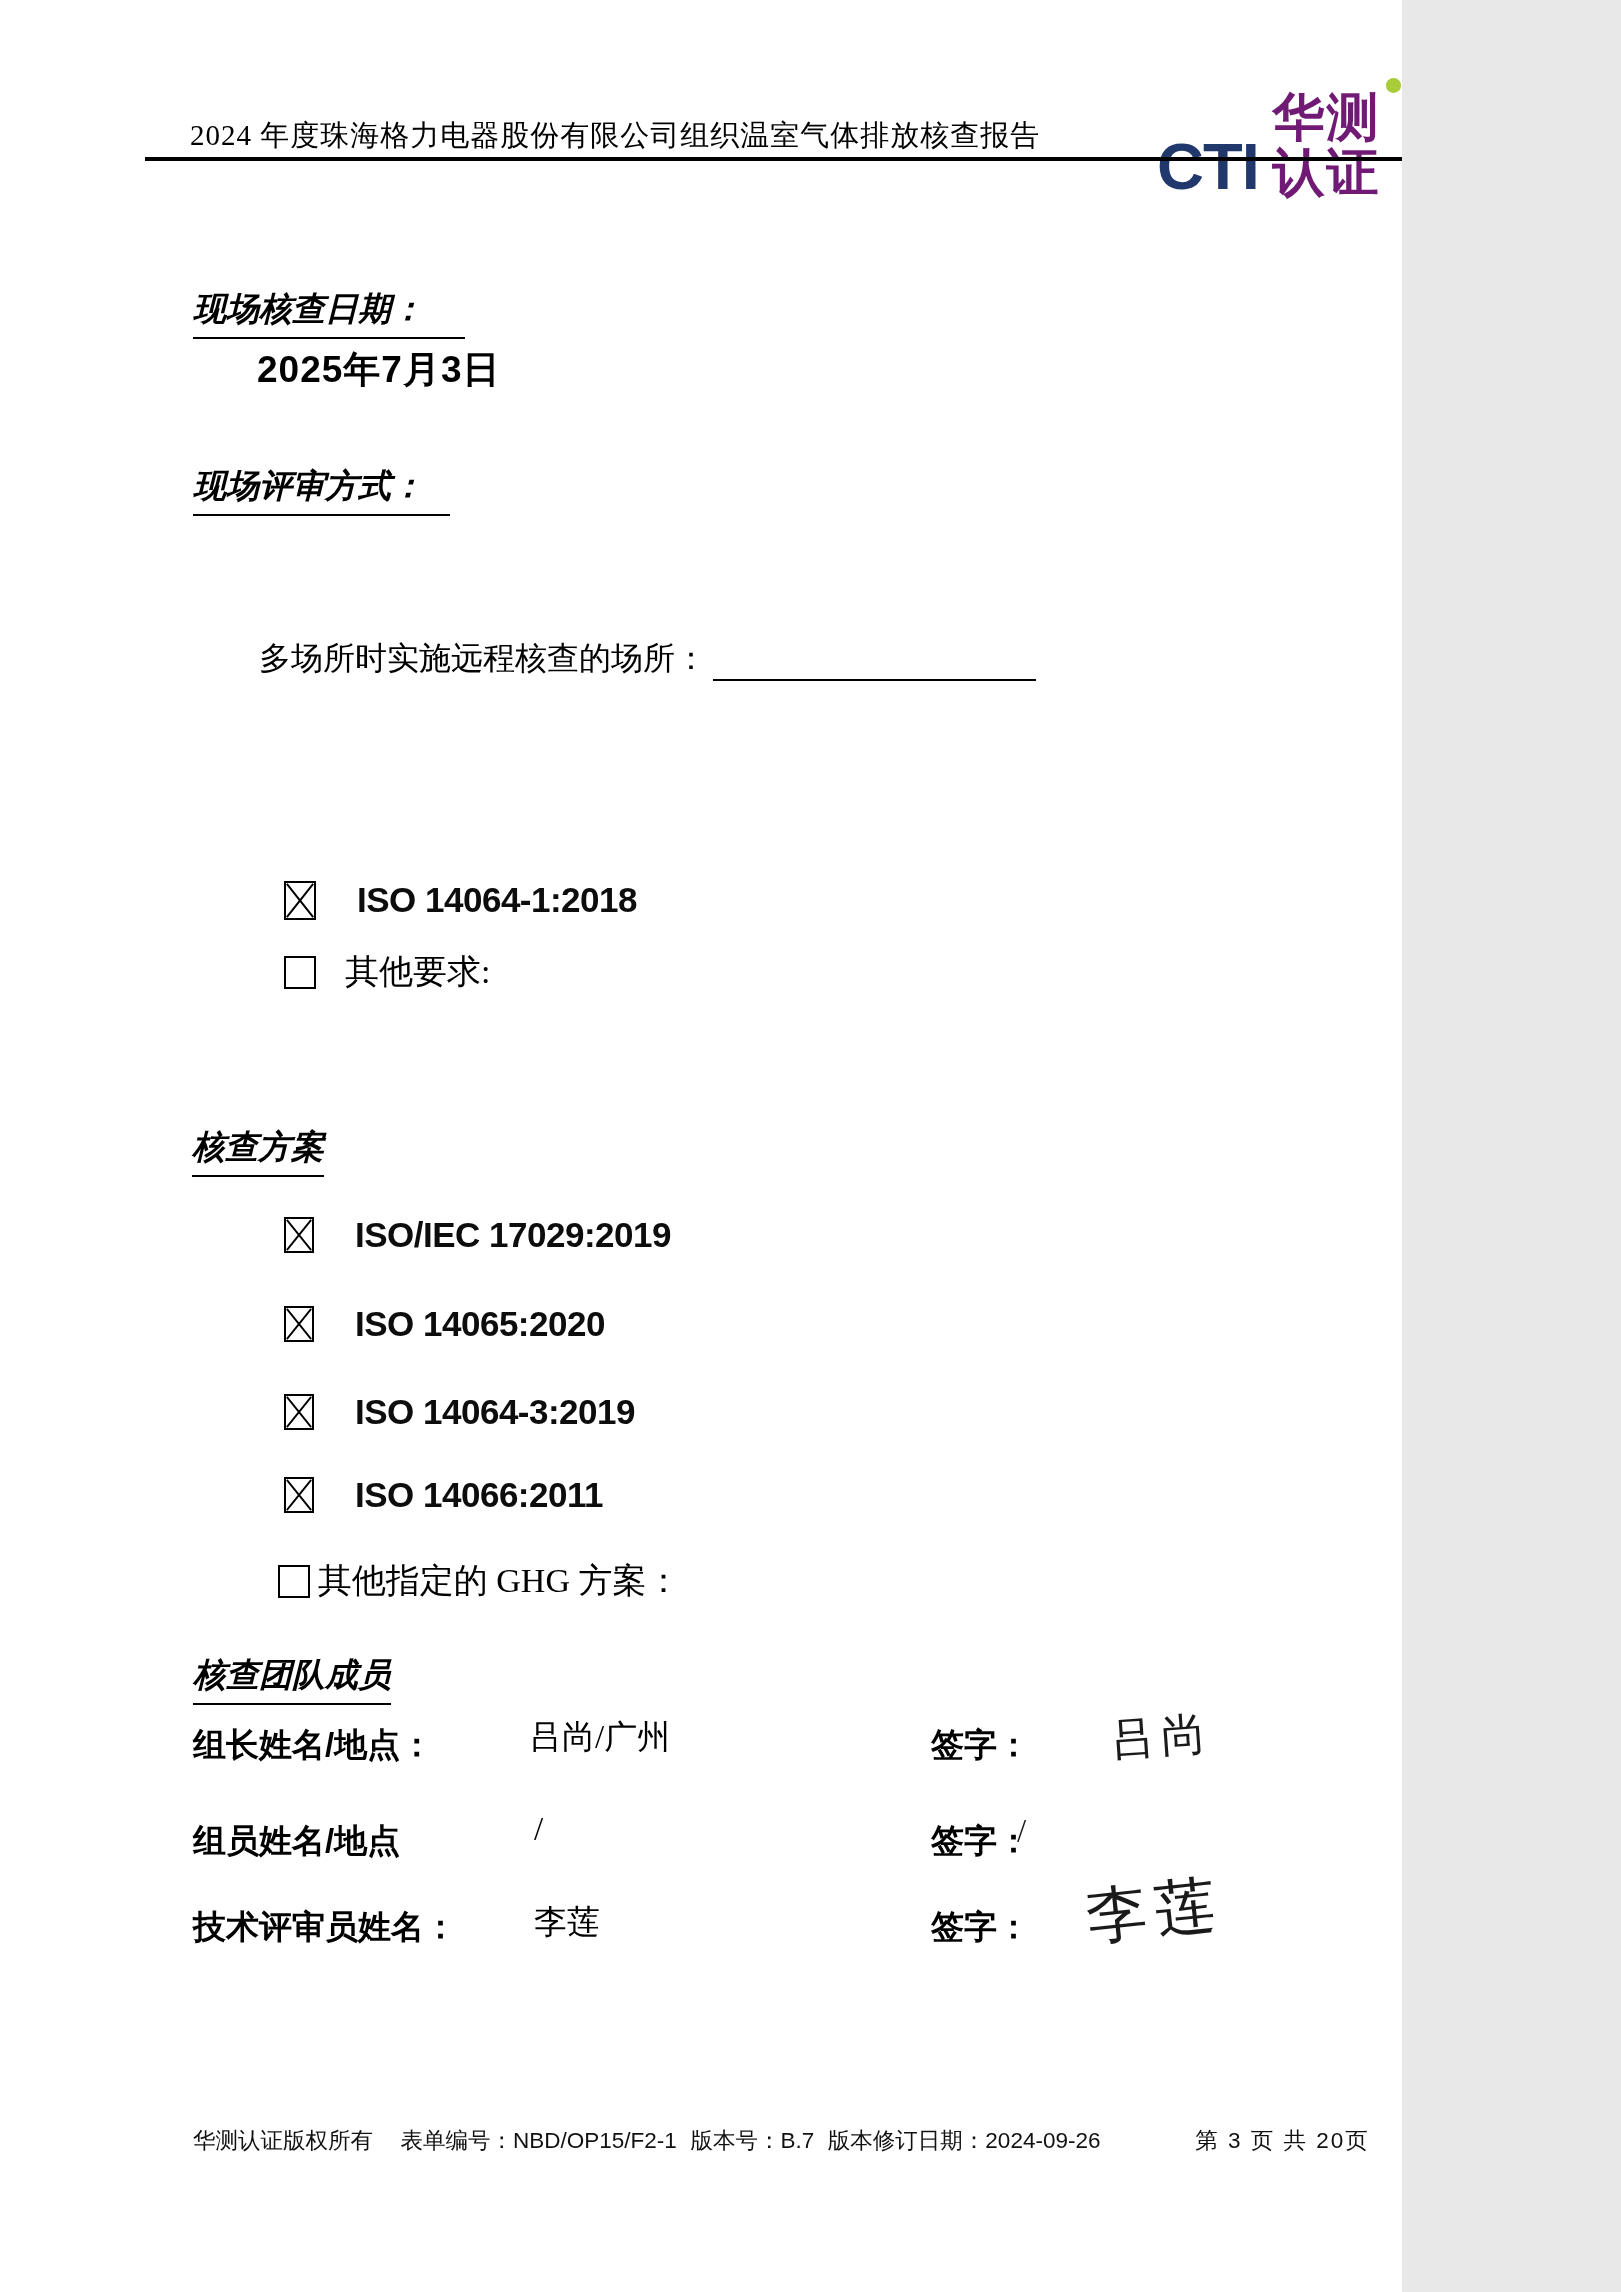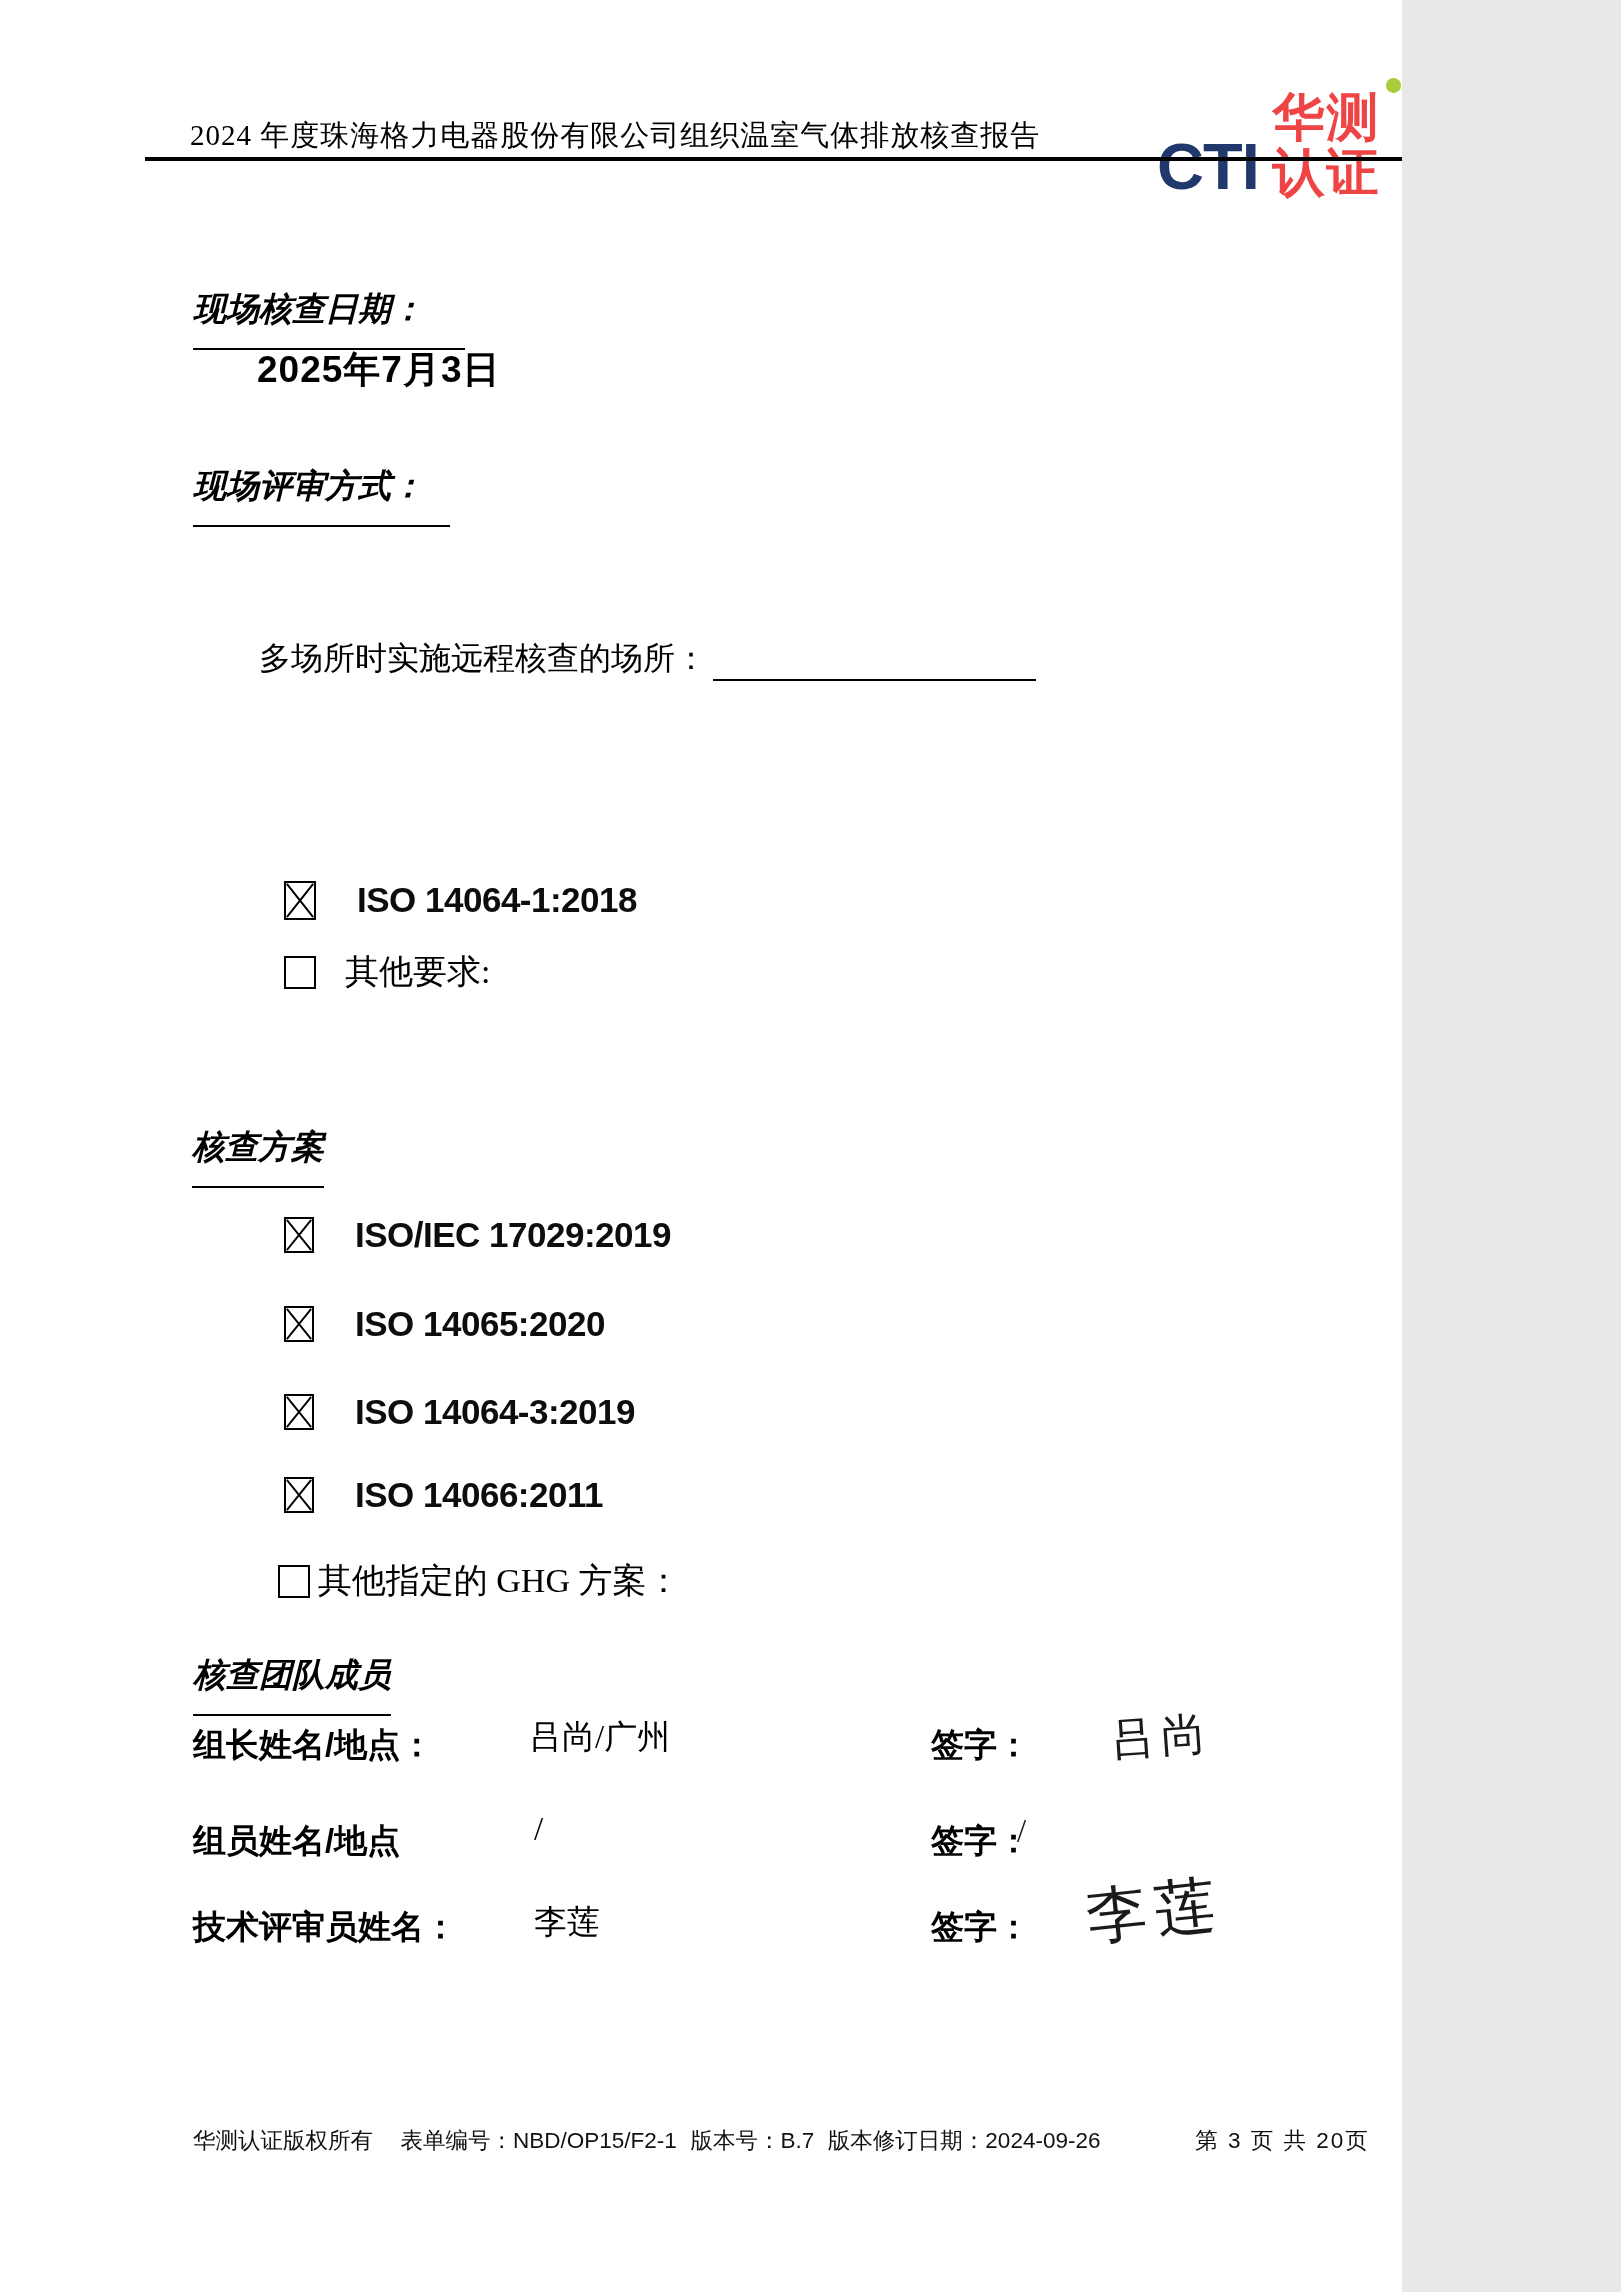--- a/index.html
+++ b/index.html
@@ -37,21 +37,21 @@
   .logo-cn{
     font-size:52px;font-weight:800;line-height:1.05;margin-left:13.7px;letter-spacing:2px;
   }
 
   
   .heading{
     position:absolute;
     font-style:italic;font-weight:700;font-size:33px;
     font-family:"Liberation Serif","DejaVu Serif",serif;
   }
-  .heading .u{border-bottom:2.9px solid #000;padding-bottom:16px;display:inline-block;}
+  .heading .u{border-bottom:2.9px solid #000;padding-bottom:5px;display:inline-block;}
   .ext-40{padding-right:41px;}
   .ext-24{padding-right:25.5px;}
 
   
   .check-row{position:absolute;display:flex;align-items:center;}
   .cbox{
     box-sizing:border-box;display:inline-block;flex:none;
     border:2px solid #000;background:#fff;
   }
   .cbox svg{display:block;width:100%;height:100%;}
@@ -111,21 +111,21 @@
 </style>
 </head>
 <body>
 
 <div class="page">
 
   <div class="header-title">2024 年度珠海格力电器股份有限公司组织温室气体排放核查报告</div>
   <div class="logo">
     <span class="logo-cti" style="color: rgb(32, 56, 107);">CTI</span>
     <span class="logo-dot" style="background: rgb(168, 204, 58);"></span>
-    <span class="logo-cn" style="color: #ef4444;">华测认证</span>
+    <span class="logo-cn" style="color: #701a75;">华测认证</span>
   </div>
   <div class="header-rule"></div>
 
   <div class="heading" style="left:193px;top:287px">
     <span class="u ext-40">现场核查日期：</span>
   </div>
   <div class="date-value">2025年7月3日</div>
 
   <div class="heading" style="left:193px;top:464px">
     <span class="u ext-24">现场评审方式：</span>

